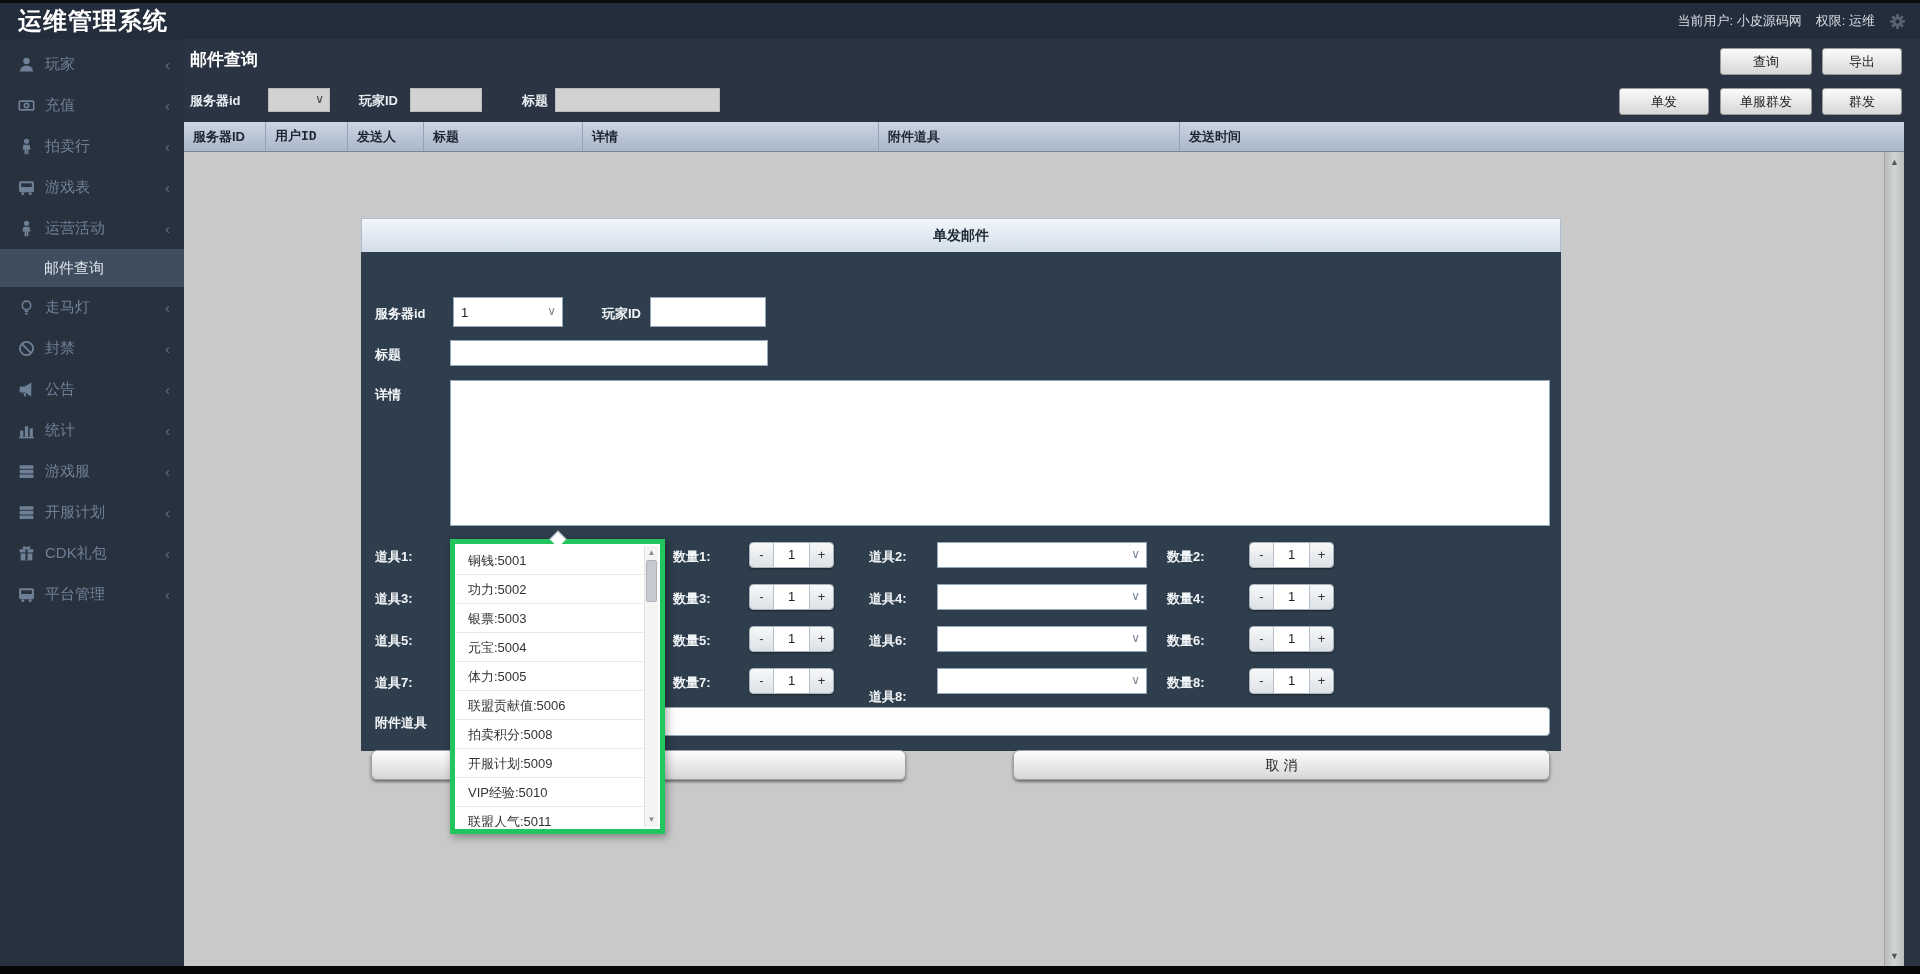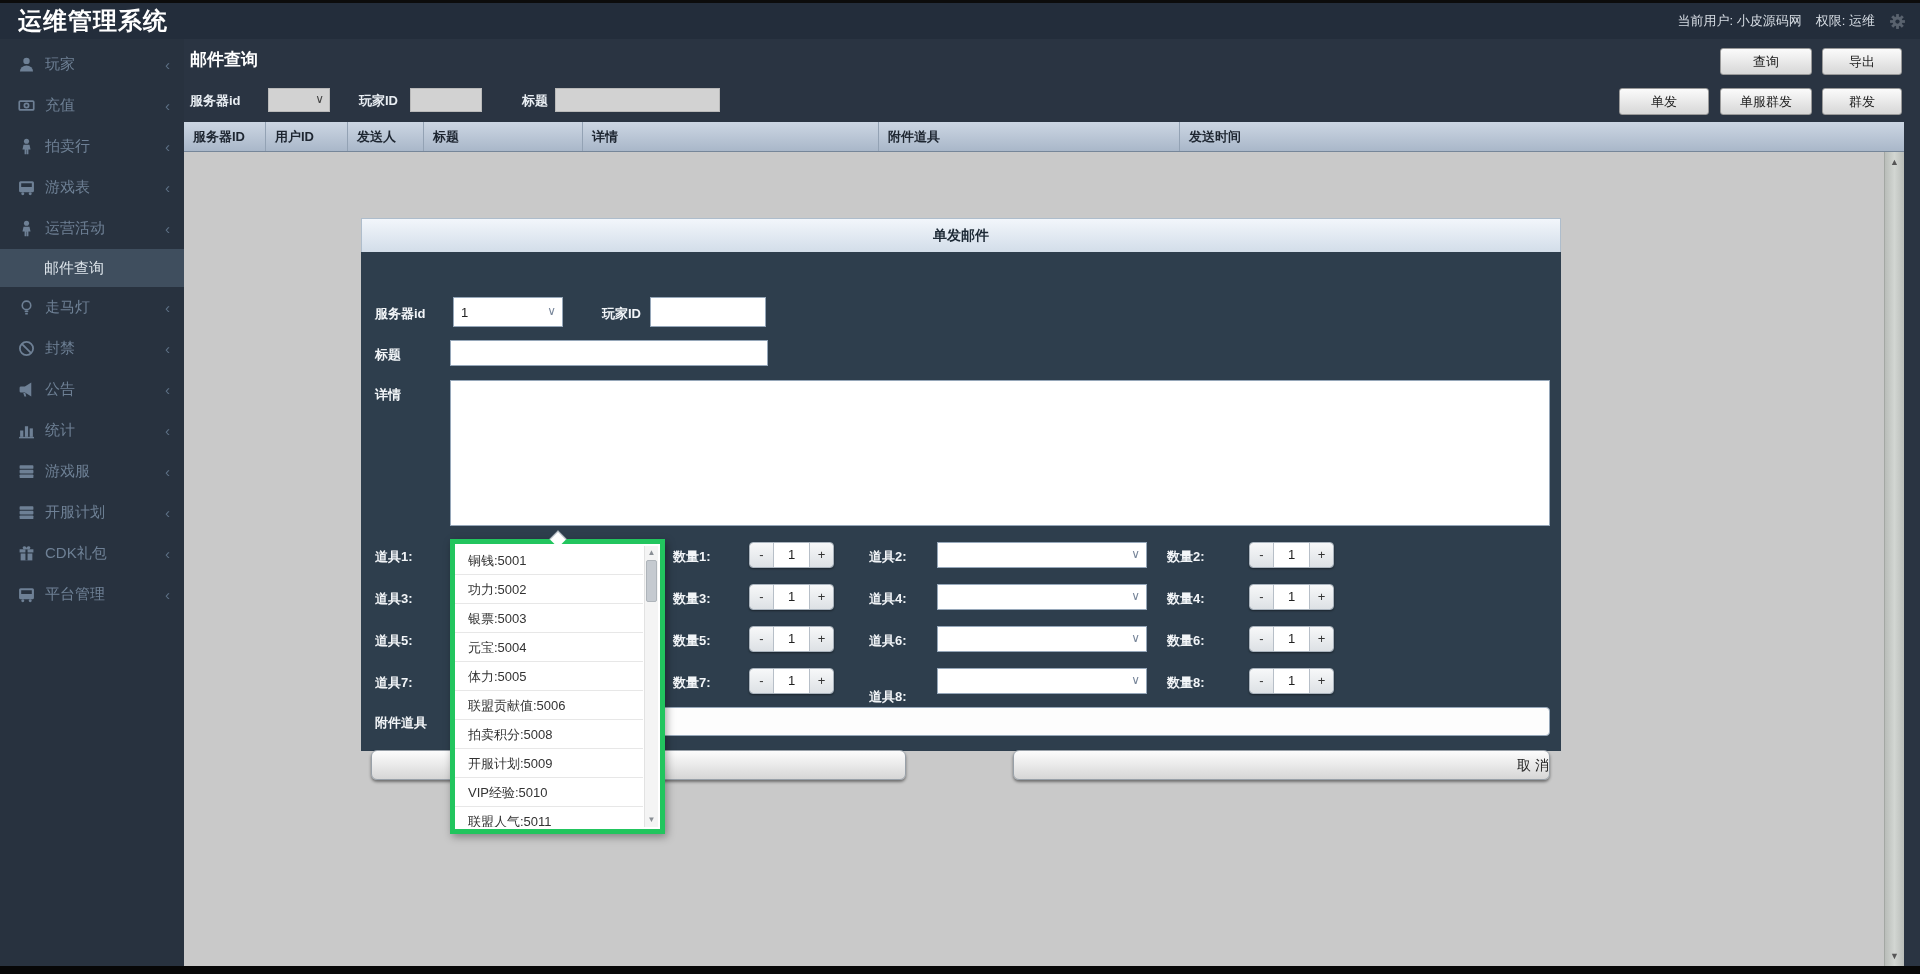--- a/index.html
+++ b/index.html
@@ -63,21 +63,21 @@
   .m-textarea{position:absolute;background:#ffffff;border:1px solid #96a7b9;resize:none;font-size:13px;padding:4px}
   .item-row{position:absolute;left:0;height:26px;width:100%}
   .stepper{position:absolute;top:0;height:26px;display:flex;border-radius:4px;overflow:hidden;
            box-shadow:0 1px 2px rgba(0,0,0,.4);border:1px solid #aab4be}
   .stp-btn{width:24px;background:linear-gradient(#f7f8f9,#dde1e5);color:#333;font-size:13px;text-align:center;line-height:24px;cursor:pointer}
   .stp-btn.minus{border-right:1px solid #b7bfc8}
   .stp-btn.plus{border-left:1px solid #b7bfc8}
   .stp-val{width:35px;background:#ffffff;color:#222;font-size:13px;text-align:center;line-height:24px}
   .m-attach-input{position:absolute;background:#fdfdfd;border:1px solid #96a7b9;border-radius:4px}
   .m-btn{position:absolute;height:30px;background:linear-gradient(#fdfdfd,#d6d6d6);border:1px solid #98a0a8;
-         border-radius:6px;box-shadow:0 2px 3px rgba(0,0,0,.45);color:#222;font-size:14px;text-align:right;line-height:28px;cursor:pointer}
+         border-radius:6px;box-shadow:0 2px 3px rgba(0,0,0,.45);color:#222;font-size:14px;text-align:center;line-height:28px;cursor:pointer}
 
   
   .dropdown{position:absolute;left:450px;top:539px;width:215px;height:295px;background:#ffffff;
             border:5px solid #22c55e;box-shadow:2px 3px 8px rgba(0,0,0,.35);z-index:9}
   .dd-caret{position:absolute;left:552px;top:533px;width:12px;height:12px;background:#fff;
             transform:rotate(45deg);border-left:1px solid #a9b2bb;border-top:1px solid #a9b2bb;z-index:10}
   .dd-list{position:absolute;left:0;top:2px;right:17px;bottom:2px;overflow:hidden}
   .dd-item{height:29px;line-height:29px;padding-left:13px;font-size:13px;color:#333;border-bottom:1px solid #e7e7e7;cursor:pointer;white-space:nowrap}
   .dd-item:last-child{border-bottom:none}
   .dd-scroll{position:absolute;top:2px;right:2px;bottom:2px;width:14px;background:#f4f4f4;border-left:1px solid #e2e2e2;cursor:pointer}
@@ -268,21 +268,21 @@
     <input class="f-input" style="left: 226px; width: 72px;" value="">
     <span class="f-label" style="left:338px">标题</span>
     <input class="f-input" style="left: 371px; width: 165px;" value="">
     <div class="btn" style="left:1435px;top:7px;width:90px">单发</div>
     <div class="btn" style="left:1536px;top:7px;width:92px">单服群发</div>
     <div class="btn" style="left:1638px;top:7px;width:80px">群发</div>
   </div>
 
   <div class="grid-head">
       <div class="gh-cell" style="width: 82px; flex: 0 0 82px;">服务器ID</div>
-      <div class="gh-cell" style="width: 82px; flex: 0 0 82px;">用户ID</div>
+      <div class="gh-cell" style="width: 82px; flex: 0 0 82px; font-family: Liberation Mono, monospace;">用户ID</div>
       <div class="gh-cell" style="width: 76px; flex: 0 0 76px;">发送人</div>
       <div class="gh-cell" style="width: 159px; flex: 0 0 159px;">标题</div>
       <div class="gh-cell" style="width: 296px; flex: 0 0 296px;">详情</div>
       <div class="gh-cell" style="width: 301px; flex: 0 0 301px;">附件道具</div>
       <div class="gh-cell" style="flex: 1 1 0%; border-right: none;">发送时间</div>
     </div>
   <div class="grid-body"></div>
 
   <div class="v-scroll">
     <div class="v-arrow up">▲</div>

